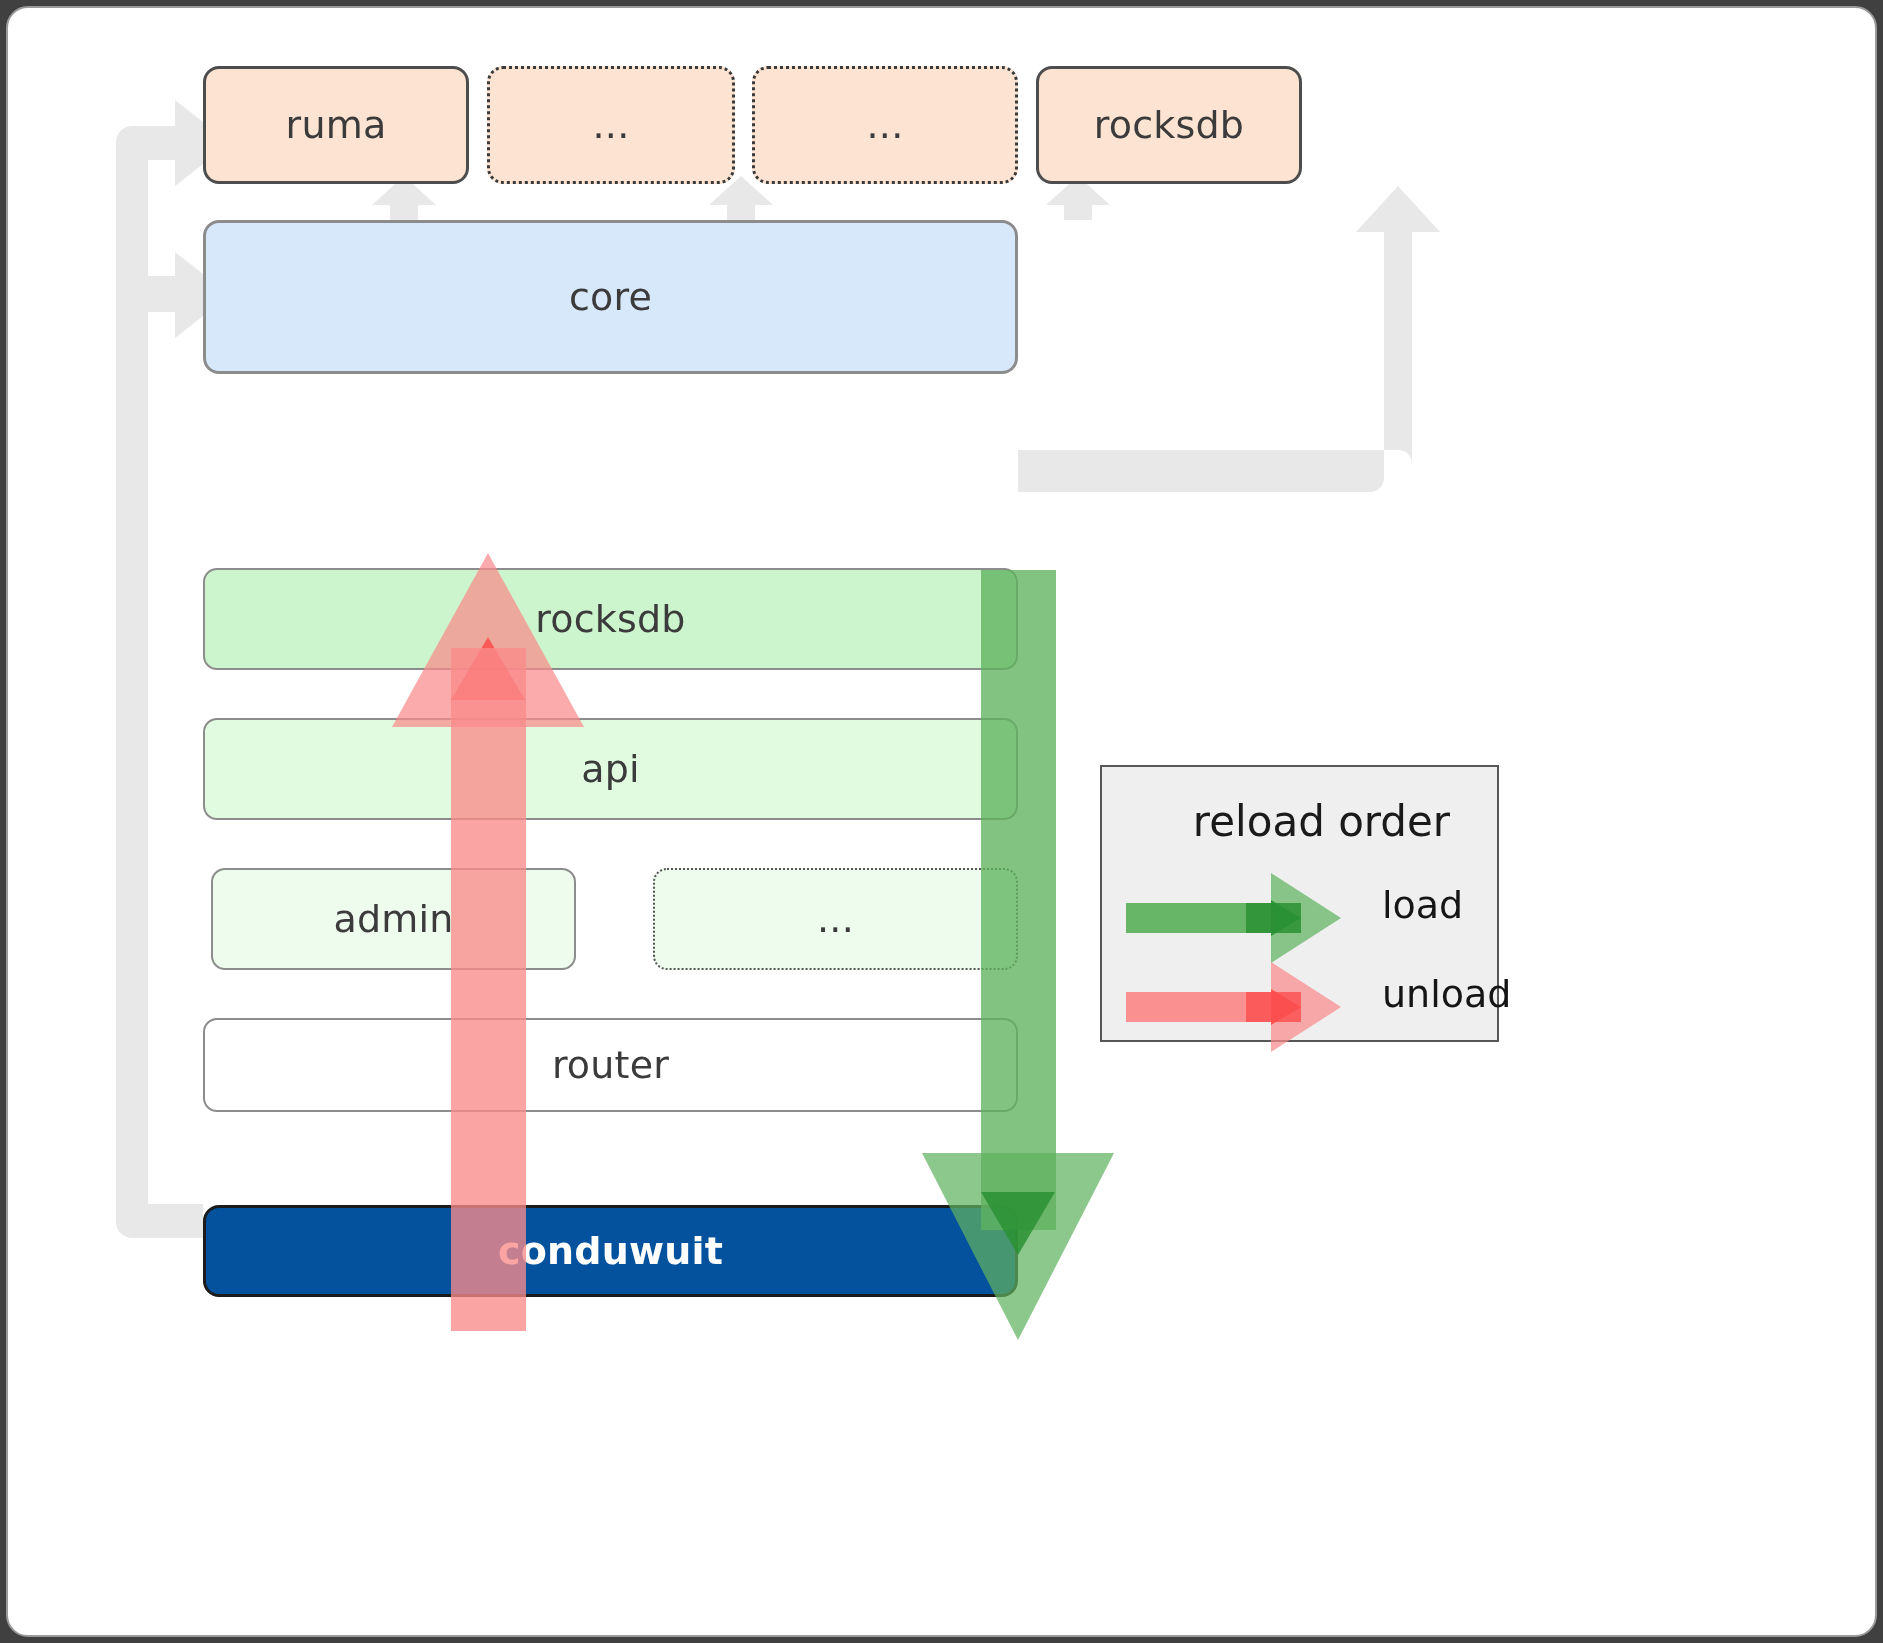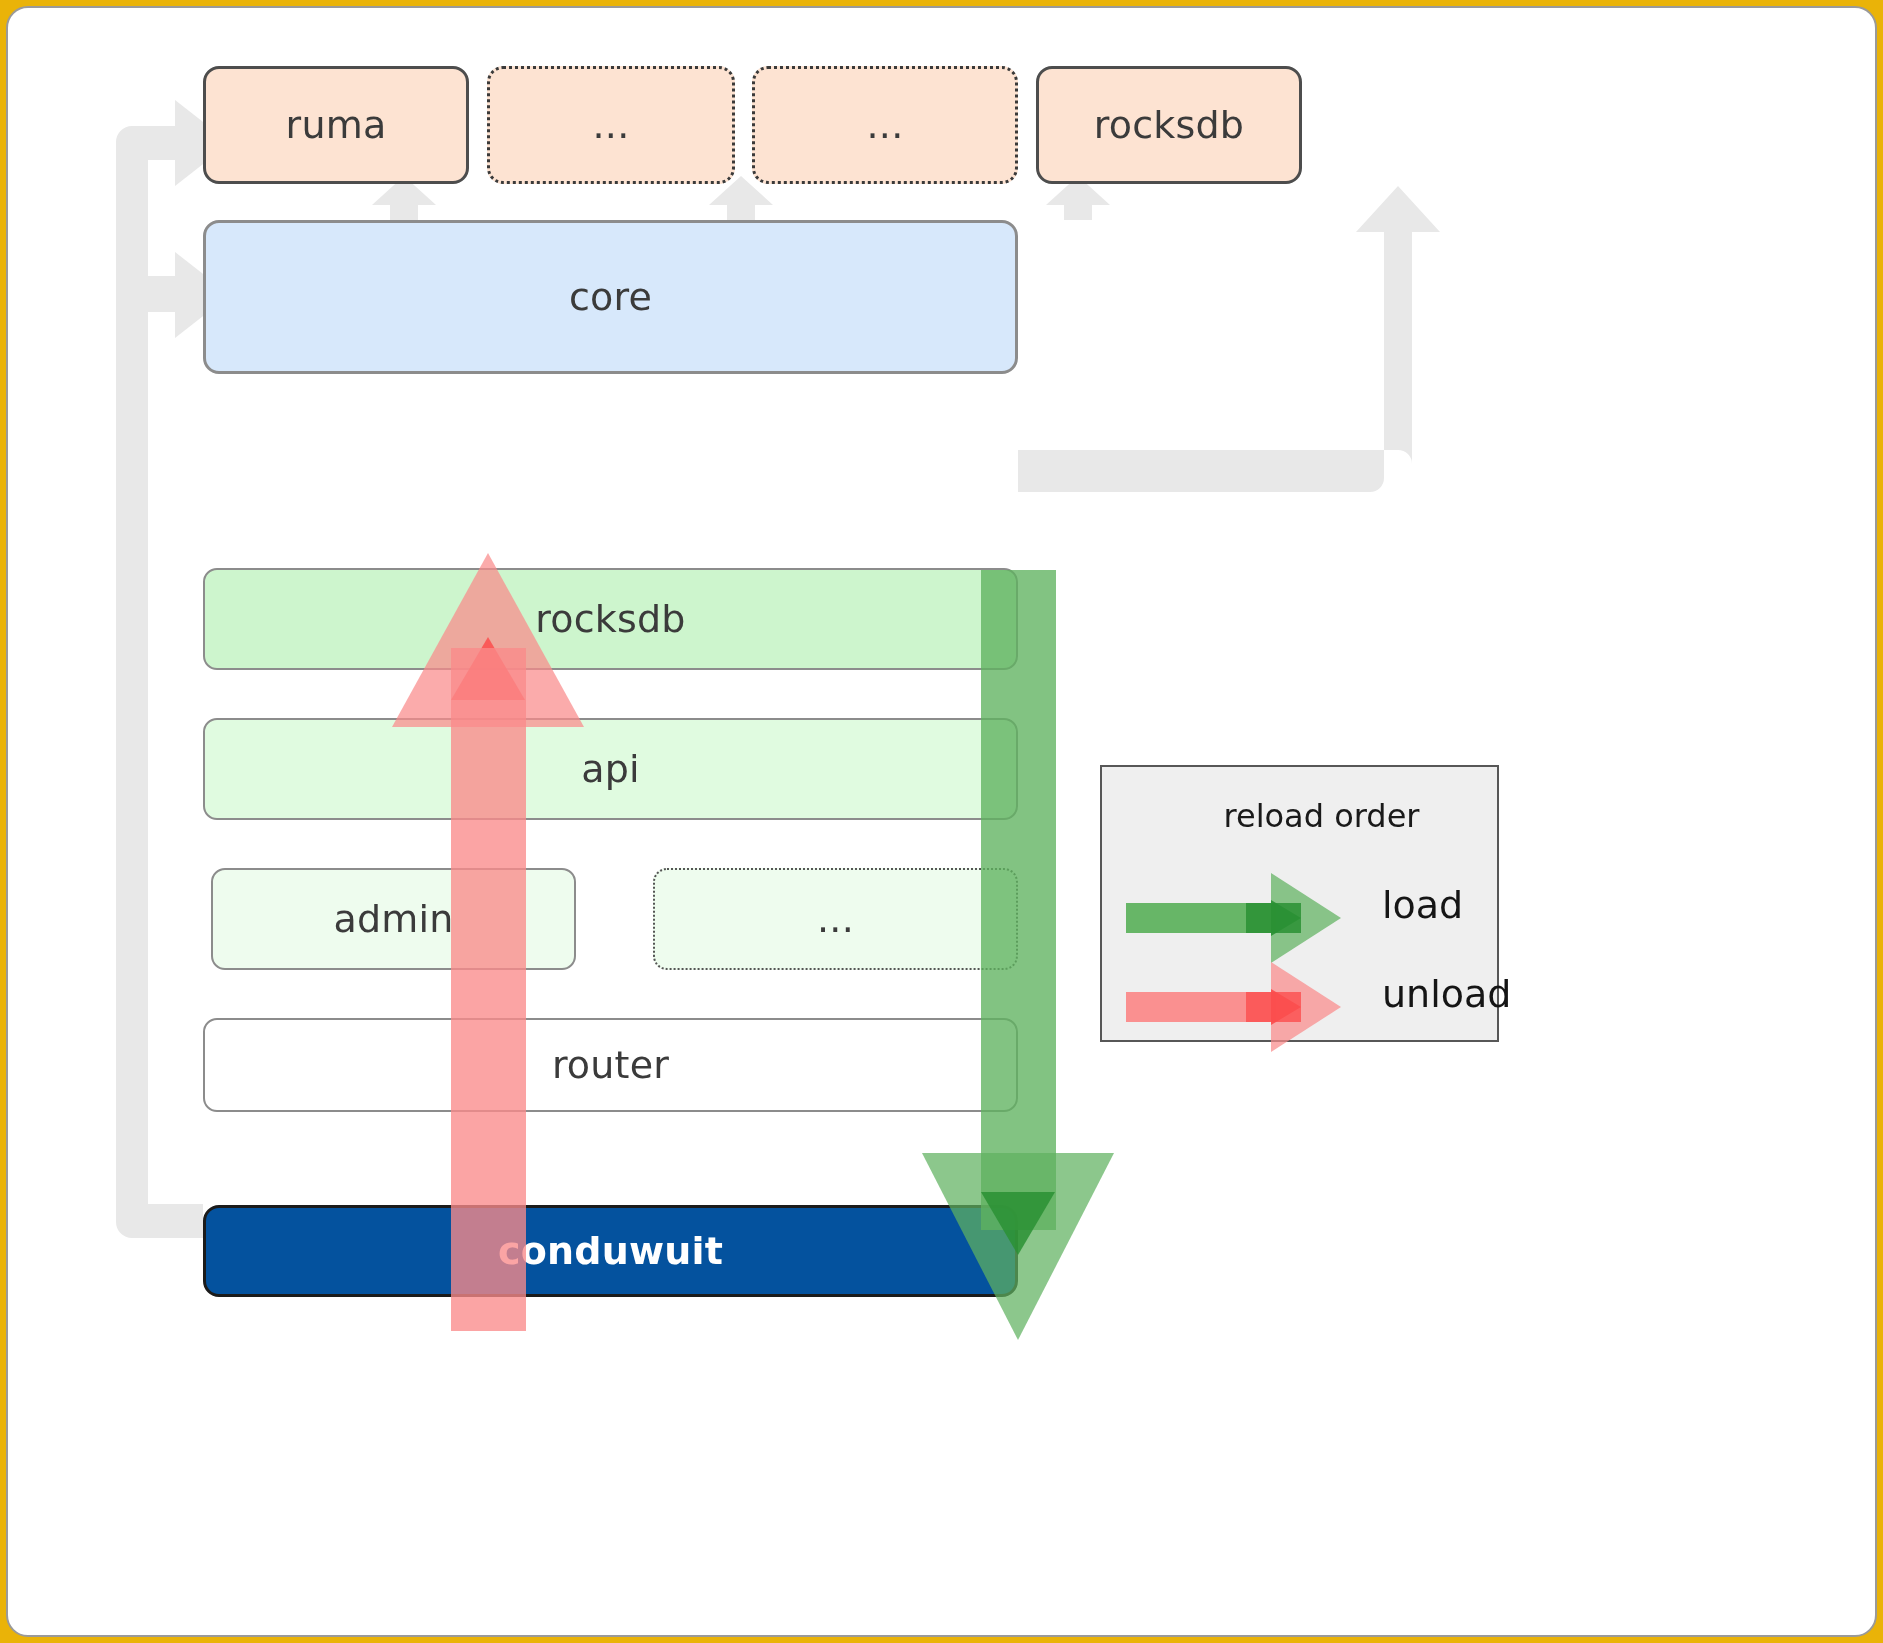--- a/index.html
+++ b/index.html
@@ -6,21 +6,21 @@
   html, body {
     width: 1883px;
     height: 1643px;
     background: #ffffff;
     font-family: "DejaVu Sans", sans-serif;
   }
   #canvas {
     position: relative;
     width: 1883px;
     height: 1643px;
-    background: #eab308;
+    background: #404040;
     overflow: hidden;
   }
   
   #frame {
     position: absolute;
     left: 6px; top: 6px;
     width: 1871px; height: 1631px;
     border: 2px solid #9a9a9a;
     border-radius: 22px;
     background: #ffffff;
@@ -91,21 +91,21 @@
     left: 1100px; top: 765px;
     width: 399px; height: 277px;
     background: #efefef;
     border: 2px solid #575757;
     z-index: 6;
   }
   #legend .legend-title {
     position: absolute;
     top: 30px; left: 0; width: 100%;
     text-align: center;
-    font-size: 32px;
+    font-size: 42px;
     color: #1a1a1a;
     padding-left: 44px;
   }
   #legend .legend-label {
     position: absolute;
     font-size: 38px;
     color: #151515;
   }
   .legend-arrow { position: absolute; }
 

